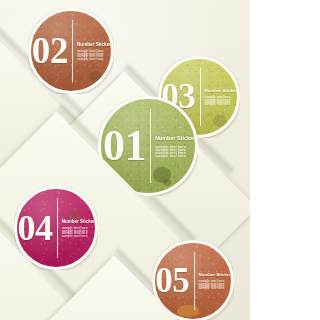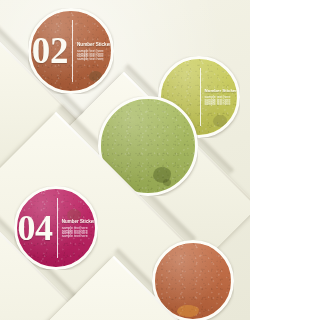--- a/index.html
+++ b/index.html
@@ -191,20 +191,21 @@
 
   <div class="fold-shadow" style="left:128px; top:64px; width:150px; height:9px; transform: rotate(45deg);"></div>
 
   <div class="sticker" style="left:158px; top:56px;">
     <div class="disc-clip" style="width:82px;height:82px;">
       <div class="disc" style="background:#cbce55;">
         <div class="grunge"></div>
         <div class="sheen"></div>
         <div class="splat" style="left:52px; top:56px; width:14px; height:12px; background:#5a5a30; opacity:0.22;"></div>
         <div class="disc-content">
+          <div class="num" style="font-size:35px;">03</div>
           <div class="divider" style="height:58px;"></div>
           <div class="copy">
             <div class="copy-title" style="font-size:4.4px; margin-bottom:3px;">Number Sticker</div>
             <div class="copy-lines">
               <div class="copy-line" style="font-size:3.5px;line-height:2.4px;">sample text here</div>
               <div class="copy-line" style="font-size:3.5px;line-height:2.4px;">sample text here</div>
               <div class="copy-line" style="font-size:3.5px;line-height:2.4px;">sample text here</div>
               <div class="copy-line" style="font-size:3.5px;line-height:2.4px;">sample text here</div>
             </div>
           </div>
@@ -218,20 +219,33 @@
 
   <div class="fold-shadow" style="left:62px; top:104px; width:190px; height:10px; transform: rotate(45deg);"></div>
 
   <div class="sticker" style="left:98px; top:96px;">
     <div class="disc-clip" style="width:100px;height:100px;">
       <div class="disc" style="background:#a7bc5a;">
         <div class="grunge"></div>
         <div class="sheen"></div>
         <div class="splat" style="left:52px; top:68px; width:18px; height:16px; background:#4d5a23; opacity:0.42;"></div>
         <div class="splat" style="left:62px; top:80px; width:8px; height:7px; background:#4d5a23; opacity:0.35;"></div>
+        <div class="disc-content">
+          <div class="num" style="font-size:44px;">01</div>
+          <div class="divider" style="height:74px;"></div>
+          <div class="copy">
+            <div class="copy-title" style="font-size:5.4px; margin-bottom:4px;">Number Sticker</div>
+            <div class="copy-lines">
+              <div class="copy-line" style="font-size:4.2px;line-height:3px;">sample text here</div>
+              <div class="copy-line" style="font-size:4.2px;line-height:3px;">sample text here</div>
+              <div class="copy-line" style="font-size:4.2px;line-height:3px;">sample text here</div>
+              <div class="copy-line" style="font-size:4.2px;line-height:3px;">sample text here</div>
+            </div>
+          </div>
+        </div>
       </div>
     </div>
   </div>
 
   <div class="fold-band" style="left:56px; top:112px; width:230px; height:170px; transform: rotate(45deg);"></div>
   <div class="fold-edge" style="left:56px; top:112px; width:230px; height:1.6px; transform: rotate(45deg); transform-origin:0 0;"></div>
 
   <div class="fold-shadow" style="left:-26px; top:192px; width:160px; height:9px; transform: rotate(45deg);"></div>
 
   <div class="sticker" style="left:14px; top:186px;">
@@ -261,19 +275,32 @@
   <div class="fold-edge" style="left:-32px; top:200px; width:200px; height:1.5px; transform: rotate(45deg); transform-origin:0 0;"></div>
 
   <div class="fold-shadow" style="left:118px; top:248px; width:150px; height:9px; transform: rotate(45deg);"></div>
 
   <div class="sticker" style="left:152px; top:240px;">
     <div class="disc-clip" style="width:82px;height:82px;">
       <div class="disc" style="background:#c2653a;">
         <div class="grunge"></div>
         <div class="sheen"></div>
         <div class="splat" style="left:22px; top:62px; width:22px; height:12px; background:#e8a23c; opacity:0.45;"></div>
+        <div class="disc-content">
+          <div class="num" style="font-size:35px;">05</div>
+          <div class="divider" style="height:58px;"></div>
+          <div class="copy">
+            <div class="copy-title" style="font-size:4.4px; margin-bottom:3px;">Number Sticker</div>
+            <div class="copy-lines">
+              <div class="copy-line" style="font-size:3.5px;line-height:2.4px;">sample text here</div>
+              <div class="copy-line" style="font-size:3.5px;line-height:2.4px;">sample text here</div>
+              <div class="copy-line" style="font-size:3.5px;line-height:2.4px;">sample text here</div>
+              <div class="copy-line" style="font-size:3.5px;line-height:2.4px;">sample text here</div>
+            </div>
+          </div>
+        </div>
       </div>
     </div>
   </div>
 
   <div class="fold-band" style="left:114px; top:256px; width:200px; height:150px; transform: rotate(45deg);"></div>
   <div class="fold-edge" style="left:114px; top:256px; width:200px; height:1.5px; transform: rotate(45deg); transform-origin:0 0;"></div>
 </div>
 
 </body></html>

